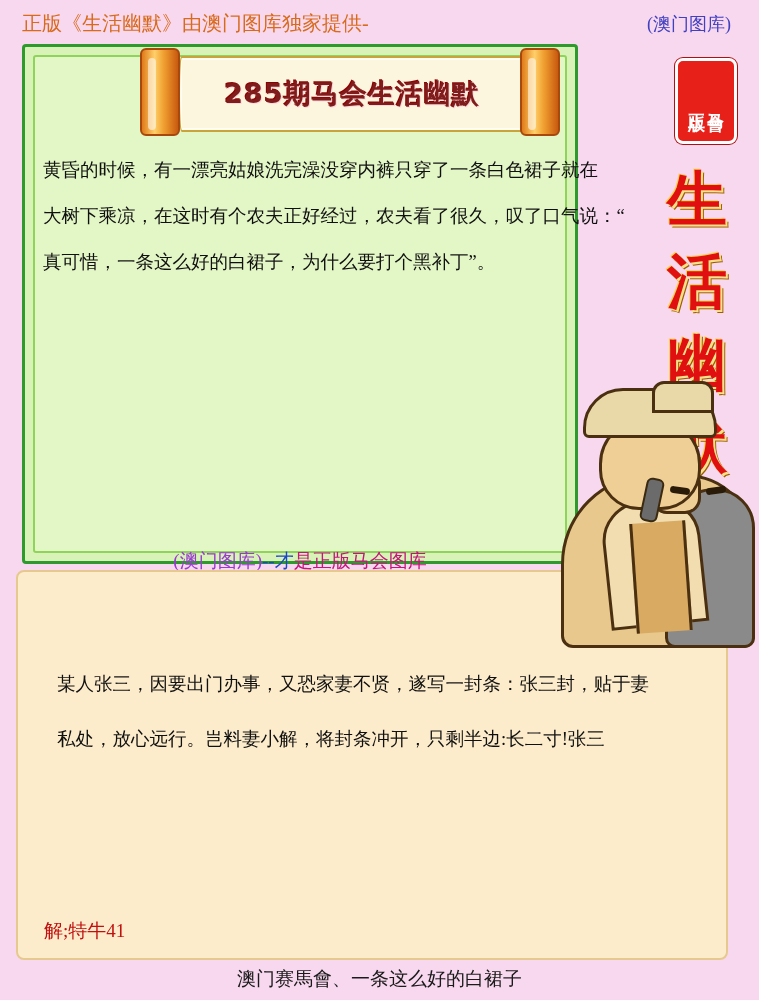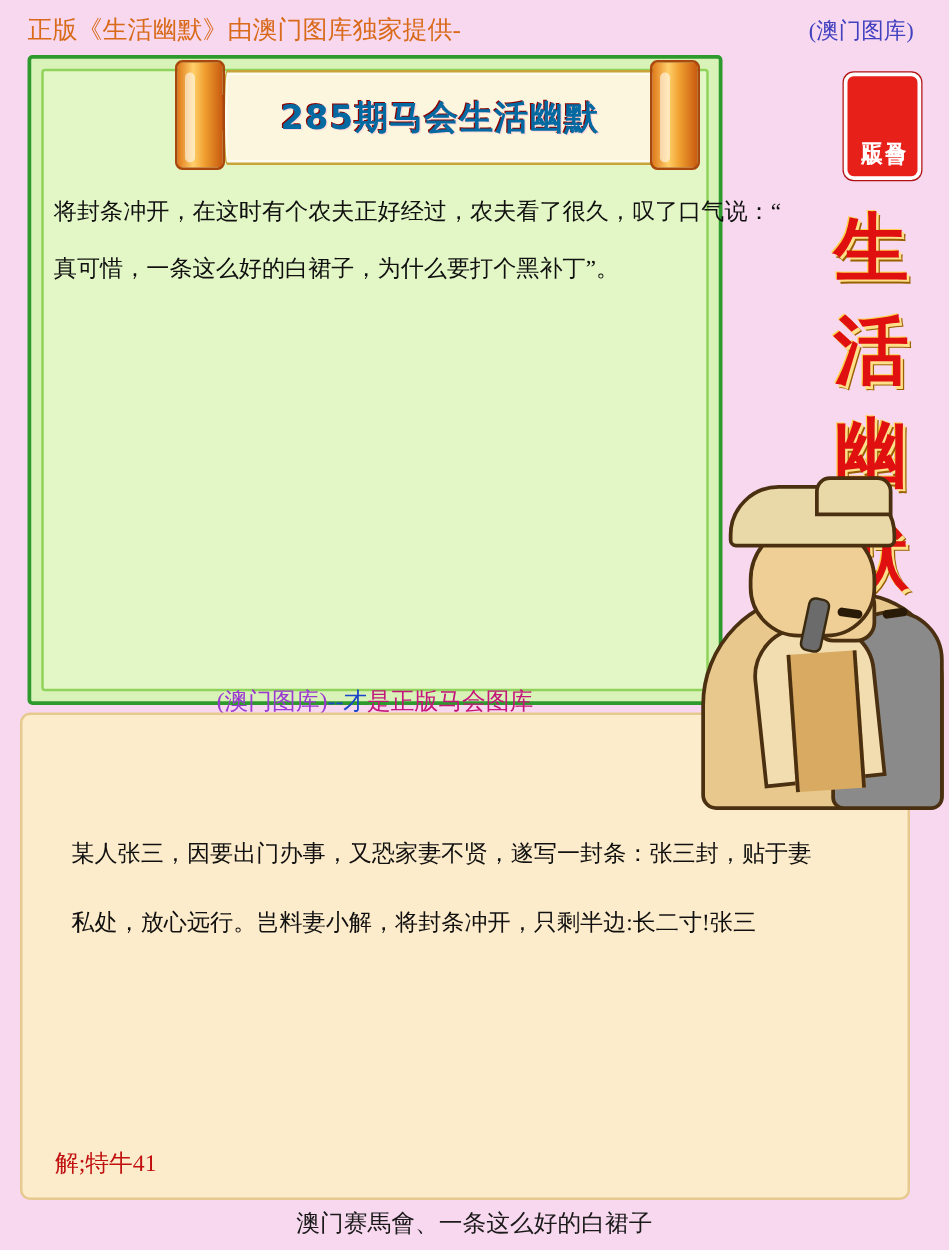--- a/index.html
+++ b/index.html
@@ -95,21 +95,21 @@
     left: 0;
     top: 0;
     width: 344px;
     height: 72px;
     display: flex;
     align-items: center;
     justify-content: center;
     font-family: "DejaVu Sans", sans-serif;
     font-weight: bold;
     font-size: 27px;
-    color: #0369a1;
+    color: #7f1d1d;
     text-shadow: 1px 1px 0 #ffd9d9, -1px -1px 0 #8c0000;
     white-space: nowrap;
     letter-spacing: 1px;
   }
   .roller {
     position: absolute;
     top: 0;
     width: 40px;
     height: 88px;
     background: linear-gradient(to right, #e07a1a 0%, #ffcf6a 35%, #f0a030 60%, #c85a10 100%);
@@ -393,21 +393,22 @@
 
   <div class="header">
     <div class="header-left">正版《生活幽默》由澳门图库独家提供-</div>
     <div class="header-right">(澳门图库)</div>
   </div>
 
   <div class="green-panel">
     <div class="green-inner"></div>
 
     <div class="joke-text">
-      <p>将封条冲开，在这时有个农夫正好经过，农夫看了很久，叹了口气说：“</p>
+      <p>黄昏的时候，有一漂亮姑娘洗完澡没穿内裤只穿了一条白色裙子就在</p>
+      <p>大树下乘凉，在这时有个农夫正好经过，农夫看了很久，叹了口气说：“</p>
       <p>真可惜，一条这么好的白裙子，为什么要打个黑补丁”。</p>
     </div>
   </div>
 
   <div class="banner">
     <div class="banner-wing l"></div>
     <div class="banner-wing r"></div>
     <div class="banner-body">
       <div class="banner-title">285期马会生活幽默</div>
     </div>

